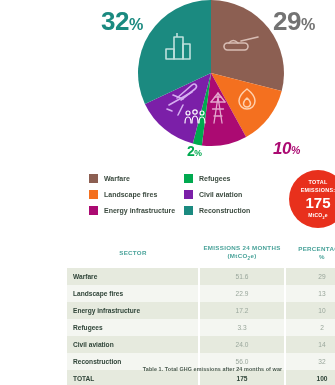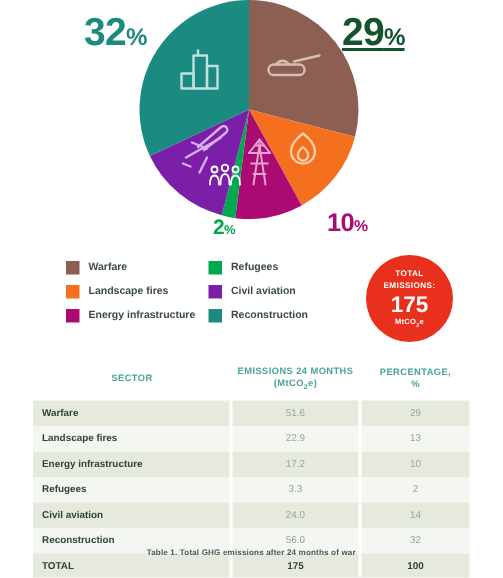--- a/index.html
+++ b/index.html
@@ -3,37 +3,37 @@
 <meta charset="utf-8">
 <style>
   html,body{margin:0;padding:0;}
   body{
     width:335px;height:385px;
     background:#ffffff;
     font-family:"Liberation Sans", sans-serif;
     overflow:hidden;
     position:relative;
   }
-  .sheet{position:relative;width:285px;height:385px;}
+  .sheet{position:relative;width:285px;height:385px;margin-left:45px;}
 
   
   .pie-area{position:absolute;left:0;top:0;width:335px;height:165px;}
   .pie-svg{position:absolute;left:92px;top:-1px;}
   .pct{
     position:absolute;
     font-weight:bold;
     letter-spacing:-0.5px;
     line-height:1;
     white-space:nowrap;
   }
   .pct .u{font-size:0.62em;font-weight:bold;}
   .pct-recon{left:56px;top:8px;font-size:26px;color:#1b8a80;}
-  .pct-warfare{left:228px;top:8px;font-size:26px;color:#14532d;text-decoration:underline;}
+  .pct-warfare{left:228px;top:8px;font-size:26px;color:#737373;}
   .pct-fires{left:216px;top:114px;font-size:20px;color:#f4701f;}
-  .pct-energy{left:218px;top:140px;font-size:17px;color:#ab0a72;}
+  .pct-energy{left:228px;top:140px;font-size:17px;color:#ab0a72;font-style:italic;}
   .pct-aviation{left:60px;top:120px;font-size:21px;color:#7b1fa8;}
   .pct-refugees{left:142px;top:144px;font-size:14px;color:#00a94f;}
 
   
   .legend{position:absolute;left:44px;top:174px;width:190px;}
   .legend-row{display:flex;margin-bottom:7px;}
   .legend-item{display:flex;align-items:center;width:95px;}
   .swatch{width:9px;height:9px;flex:0 0 9px;margin-right:6px;}
   .legend-label{font-size:7px;font-weight:bold;color:#3b4a3f;white-space:nowrap;}
 

